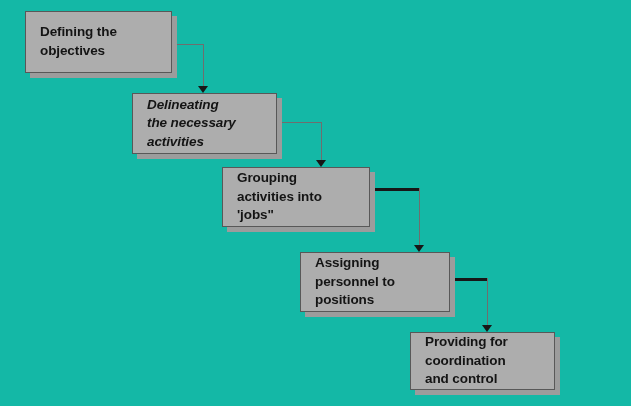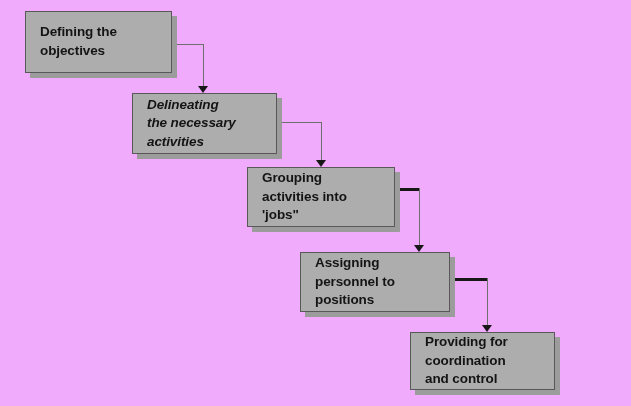--- a/index.html
+++ b/index.html
@@ -8,21 +8,21 @@
     padding: 0;
     background: #ffffff;
   }
   body {
     font-family: "Liberation Sans", sans-serif;
   }
   #canvas {
     position: relative;
     width: 631px;
     height: 406px;
-    background: #f0abfc;
+    background: #14b8a6;
     overflow: hidden;
   }
 
   
   .node {
     position: absolute;
     box-sizing: border-box;
     background: #adadad;
     border: 1px solid #585858;
     box-shadow: 5px 5px 0 0 #9c9c9c;
@@ -96,21 +96,21 @@
     <div class="node-label">Defining the
 objectives</div>
   </div>
 
   <div class="node" style="left:132px; top:93px; width:145px; height:61px;font-style:italic;">
     <div class="node-label">Delineating
 the necessary
 activities</div>
   </div>
 
-  <div class="node" style="left:222px; top:167px; width:148px; height:60px;margin-left:25px;">
+  <div class="node" style="left:222px; top:167px; width:148px; height:60px;">
     <div class="node-label">Grouping
 activities into
 'jobs"</div>
   </div>
 
   <div class="node" style="left:410px; top:332px; width:145px; height:58px;">
     <div class="node-label">Providing for
 coordination
 and control</div>
   </div>

